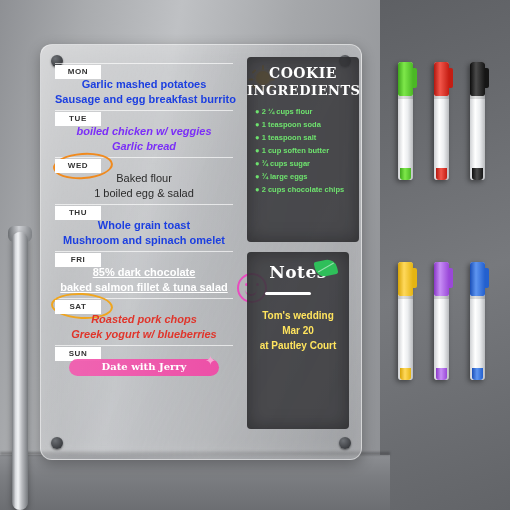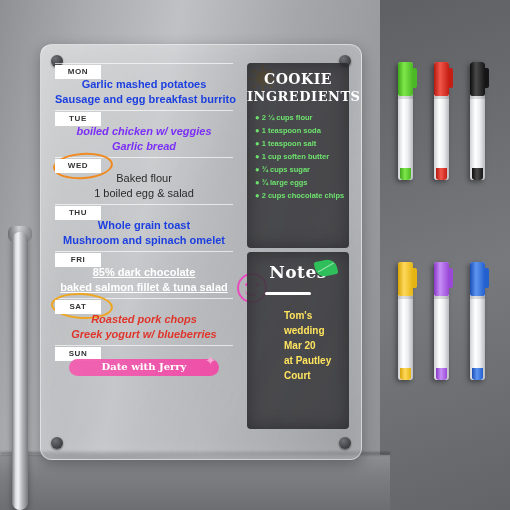--- a/index.html
+++ b/index.html
@@ -67,36 +67,36 @@
   .smiley i.l{left:6px}.smiley i.r{right:6px}
   .smiley u{position:absolute;left:6px;top:12px;width:12px;height:7px;border-bottom:2px solid #e94bbf;
     border-radius:0 0 12px 12px;}
   .sunicon{position:absolute;left:215px;top:26px;width:14px;height:14px;border-radius:50%;background:#f6b01e;
     box-shadow:0 0 0 2px rgba(246,176,30,.35);}
   .sunray{position:absolute;background:#f6b01e;width:2px;height:5px;border-radius:1px;}
 
   
   .panel{position:absolute;background:rgba(58,58,62,.88);border-radius:4px;
     box-shadow:inset 0 0 18px rgba(0,0,0,.35);}
-  .panel-cookie{left:206px;top:18px;width:102px;height:185px;}
+  .panel-cookie{left:206px;top:12px;width:112px;height:185px;}
   .panel-notes{left:206px;top:207px;width:102px;height:177px;}
   .cookie-title{color:#ffffff;font-family:"DejaVu Serif",serif;font-weight:bold;text-align:center;
     letter-spacing:.5px;line-height:17px;padding-top:8px;}
   .cookie-title .l1{font-size:14px;display:block;}
   .cookie-title .l2{font-size:13px;display:block;}
   .ing{color:#6ee36e;font-size:7.5px;font-weight:bold;line-height:13px;padding-left:8px;}
   .ing span{display:block;white-space:nowrap;}
   .notes-title{color:#ffffff;font-family:"DejaVu Serif",serif;font-size:17px;font-weight:bold;
     text-align:center;padding-top:10px;letter-spacing:.5px;}
   .notes-underline{position:absolute;left:18px;top:40px;width:46px;height:3px;background:#ffffff;border-radius:2px;}
   .leaf{position:absolute;right:12px;top:8px;width:22px;height:16px;background:#2fbf5a;
     border-radius:2px 10px 2px 10px;transform:rotate(-12deg);}
   .leaf:after{content:"";position:absolute;left:2px;top:7px;width:18px;height:1px;background:rgba(255,255,255,.5);
     transform:rotate(-18deg);}
-  .note-line{color:#ffe45e;font-size:10px;font-weight:bold;text-align:left;line-height:15px;display:block;padding-left:37px;}
+  .note-line{color:#ffe45e;font-size:10px;font-weight:bold;text-align:center;line-height:15px;display:block;}
   .note-block{padding-top:26px;}
 
   
   .marker{position:absolute;width:15px;height:118px;border-radius:3px;
     box-shadow:-2px 2px 5px rgba(0,0,0,.4);}
   .mk-body{position:absolute;left:0;top:0;width:100%;height:100%;border-radius:3px;
     background:linear-gradient(90deg,#cfd1d4 0%,#ffffff 35%,#eceef0 65%,#b9bbbe 100%);}
   .mk-cap{position:absolute;left:0;top:0;width:100%;height:34px;border-radius:3px 3px 2px 2px;}
   .mk-clip{position:absolute;left:100%;top:6px;width:4px;height:20px;border-radius:0 2px 2px 0;}
   .mk-tip{position:absolute;left:2px;bottom:0;width:11px;height:12px;border-radius:0 0 3px 3px;}

